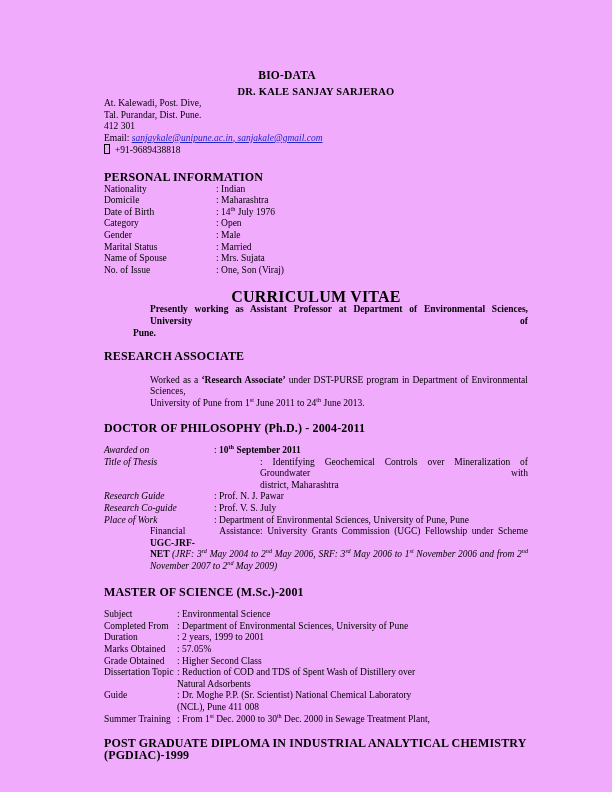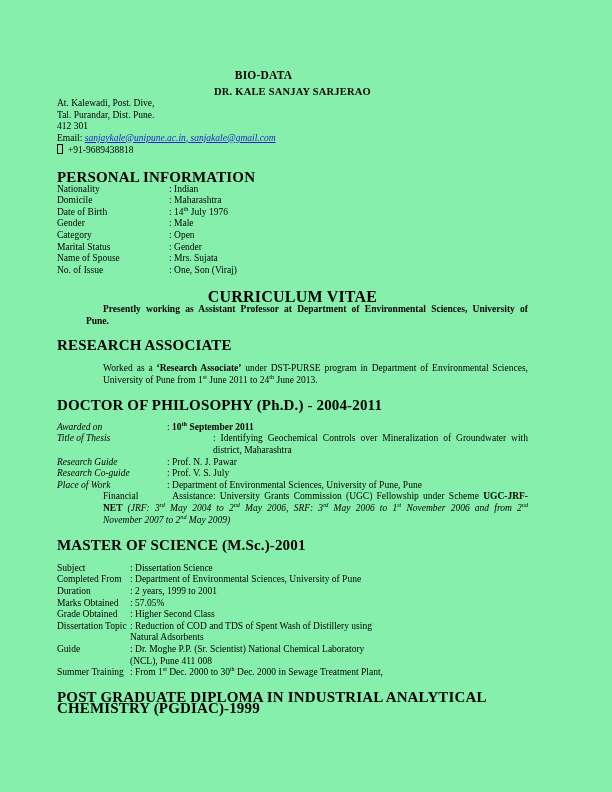--- a/index.html
+++ b/index.html
@@ -1,43 +1,43 @@
 <!DOCTYPE html>
 <html><head>
 <meta charset="utf-8">
 <style>
   html,body{margin:0;padding:0;background:#e8e8e8;}
   .page{
     position:relative;
     width:612px;height:792px;
     margin:0 auto;
-    background:#86efac;
+    background:#f0abfc;
     box-sizing:border-box;
-    padding:68px 84px 0 57px;
+    padding:68px 84px 0 104px;
     font-family:"Liberation Serif","DejaVu Serif",serif;
     font-size:9.5px;
     line-height:11.6px;
     color:#000;
     overflow:hidden;
   }
   .b{font-weight:bold;}
   .i{font-style:italic;}
   sup{font-size:0.65em;line-height:0;vertical-align:super;}
   .title{
     font-size:11.5px;font-weight:bold;line-height:14px;
     text-align:center;margin-right:58px;letter-spacing:0.2px;
   }
   .name{font-size:10.5px;font-weight:bold;line-height:13px;margin-top:3px;letter-spacing:0.2px;text-align:center;}
   .email-line .links{color:#2323cc;font-style:italic;text-decoration:underline;}
   a.email{color:#2323cc;cursor:pointer;}
   .phone-box{
     display:inline-block;width:4px;height:8px;
     border:1px solid #000;margin-right:5px;vertical-align:-1px;
   }
-  .sec-heading{font-weight:bold;font-size:15px;letter-spacing:0.15px;line-height:11.6px;}
+  .sec-heading{font-weight:bold;font-size:12px;letter-spacing:0.15px;line-height:11.6px;}
   .center-heading{font-weight:bold;font-size:16px;text-align:center;line-height:14px;letter-spacing:0.2px;}
   .rows .row{display:flex;}
   .rows .lbl{flex:0 0 112px;white-space:nowrap;}
   .rows.phd .lbl{flex:0 0 110px;font-style:italic;}
   .rows.msc .lbl{flex:0 0 73px;}
   .rows .val{flex:1;}
   .val2{display:block;}
   .tline{min-height:11.6px;margin-left:46px;}
   .jlast{text-align:justify;text-align-last:justify;}
   .ind29{margin-left:29px;}
@@ -73,30 +73,30 @@
       </div>
       <div class="row">
         <span class="lbl">Domicile</span>
         <span class="val"><span>: Maharashtra</span></span>
       </div>
       <div class="row">
         <span class="lbl">Date of Birth</span>
         <span class="val"><span>: 14</span><sup>th</sup><span> July 1976</span></span>
       </div>
       <div class="row">
+        <span class="lbl">Category</span>
+        <span class="val"><span>: Open</span></span>
+      </div>
+      <div class="row">
         <span class="lbl">Gender</span>
         <span class="val"><span>: Male</span></span>
       </div>
       <div class="row">
-        <span class="lbl">Category</span>
-        <span class="val"><span>: Open</span></span>
-      </div>
-      <div class="row">
         <span class="lbl">Marital Status</span>
-        <span class="val"><span>: Gender</span></span>
+        <span class="val"><span>: Married</span></span>
       </div>
       <div class="row">
         <span class="lbl">Name of Spouse</span>
         <span class="val"><span>: Mrs. Sujata</span></span>
       </div>
       <div class="row">
         <span class="lbl">No. of Issue</span>
         <span class="val"><span>: One, Son (Viraj)</span></span>
       </div>
     </div>
@@ -142,41 +142,41 @@
   <div>
       <div class="tline jlast"><span class="flabel">Financial Assistance</span><span>: University Grants Commission (UGC) Fellowship under Scheme </span><span class="b">UGC-JRF-</span></div>
       <div class="tline jlast"><span class="b">NET </span><span class="i">(JRF: 3</span><sup class="i">rd</sup><span class="i"> May 2004 to 2</span><sup class="i">nd</sup><span class="i"> May 2006, SRF: 3</span><sup class="i">rd</sup><span class="i"> May 2006 to 1</span><sup class="i">st</sup><span class="i"> November 2006 and from 2</span><sup class="i">nd</sup></div>
       <div class="tline"><span class="i">November 2007 to 2</span><sup class="i">nd</sup><span class="i"> May 2009)</span></div>
     </div>
 
   <div class="sec-heading mt14">MASTER OF SCIENCE (M.Sc.)-2001</div>
   <div class="rows msc mt11">
       <div class="row">
         <span class="lbl">Subject</span>
-        <span class="val"><span>: Dissertation Science</span></span>
+        <span class="val"><span>: Environmental Science</span></span>
       </div>
       <div class="row">
         <span class="lbl">Completed From</span>
         <span class="val"><span>: Department of Environmental Sciences, University of Pune</span></span>
       </div>
       <div class="row">
         <span class="lbl">Duration</span>
         <span class="val"><span>: 2 years, 1999 to 2001</span></span>
       </div>
       <div class="row">
         <span class="lbl">Marks Obtained</span>
         <span class="val"><span>: 57.05%</span></span>
       </div>
       <div class="row">
         <span class="lbl">Grade Obtained</span>
         <span class="val"><span>: Higher Second Class</span></span>
       </div>
       <div class="row">
         <span class="lbl">Dissertation Topic</span>
-        <span class="val"><span>: Reduction of COD and TDS of Spent Wash of Distillery using</span><span class="val2">Natural Adsorbents</span></span>
+        <span class="val"><span>: Reduction of COD and TDS of Spent Wash of Distillery over</span><span class="val2">Natural Adsorbents</span></span>
       </div>
       <div class="row">
         <span class="lbl">Guide</span>
         <span class="val"><span>: Dr. Moghe P.P. (Sr. Scientist) National Chemical Laboratory</span><span class="val2">(NCL), Pune 411 008</span></span>
       </div>
       <div class="row">
         <span class="lbl">Summer Training</span>
         <span class="val"><span>: From 1</span><sup>st</sup><span> Dec. 2000 to 30</span><sup>th</sup><span> Dec. 2000 in Sewage Treatment Plant,</span></span>
       </div>
     </div>

